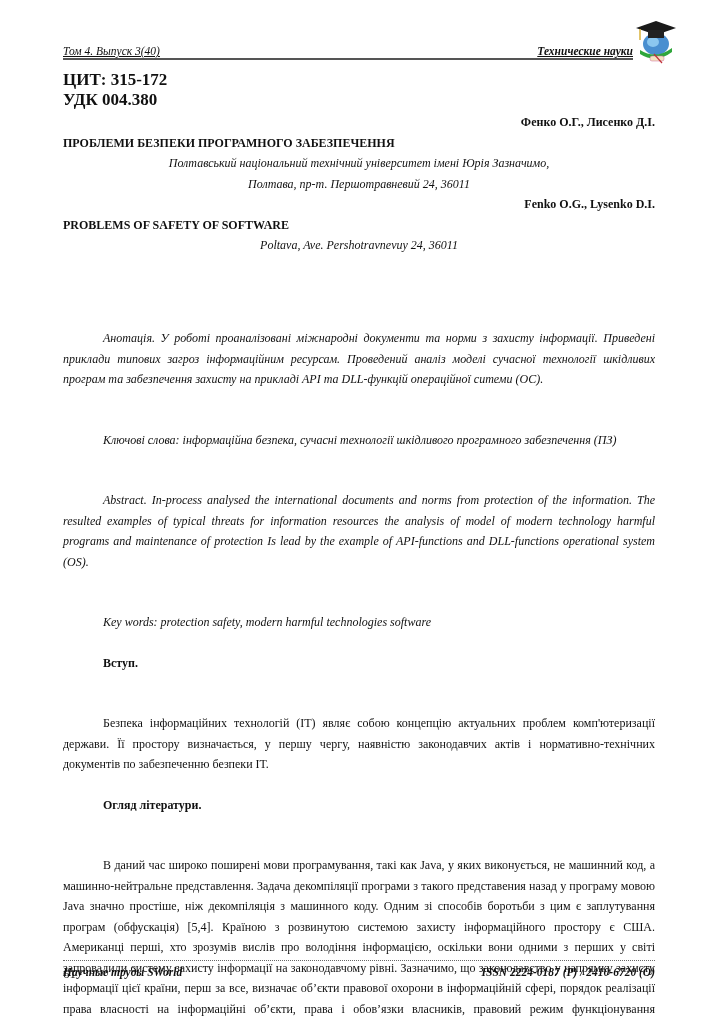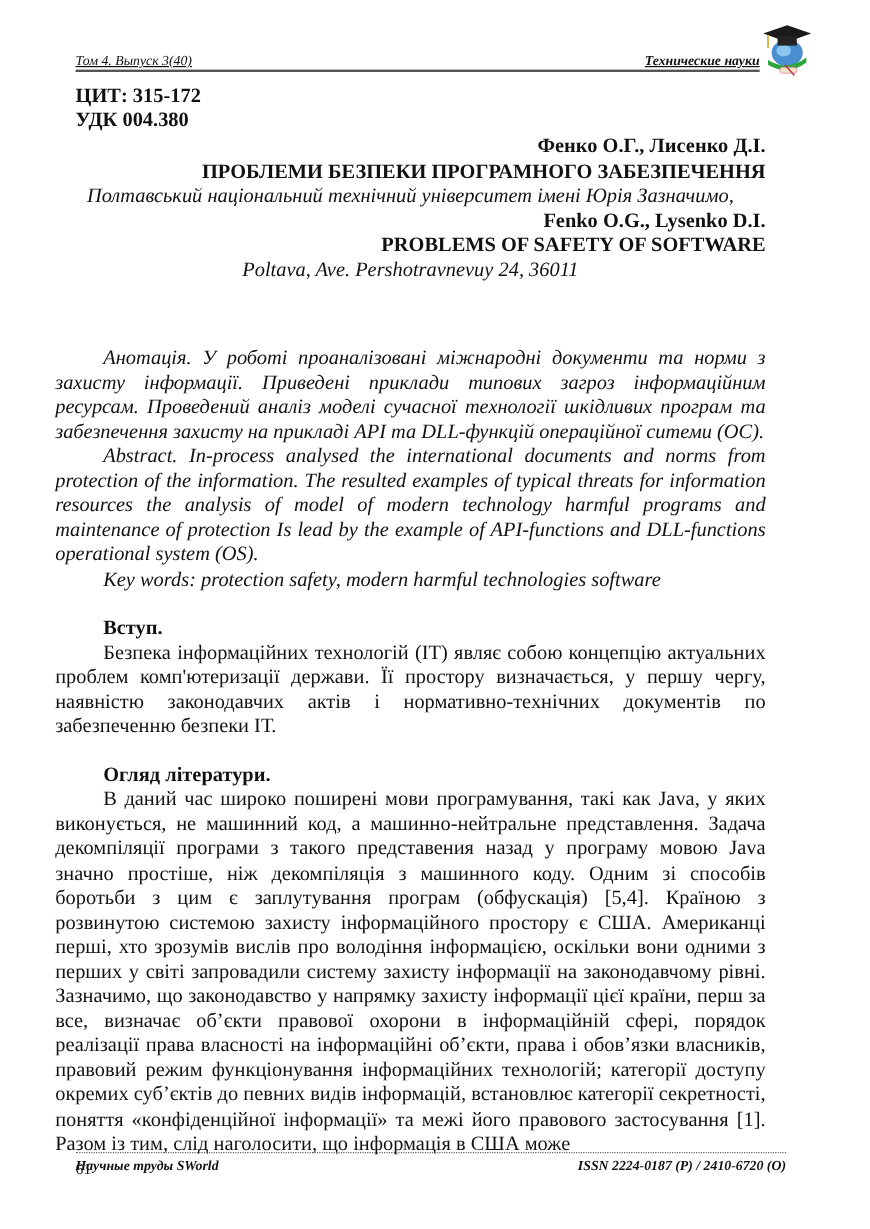--- a/index.html
+++ b/index.html
@@ -11,26 +11,26 @@
   .hdr { position: absolute; left: 63px; top: 40px; width: 570px; height: 18px;
          border-bottom: 2px solid #555; }
   .hdr-left { position: absolute; left: 0; bottom: 1px; font-style: italic; font-size: 11.5px;
               text-decoration: underline; }
   .hdr-right { position: absolute; right: 0; bottom: 1px; font-style: italic; font-weight: bold;
                font-size: 11.5px; text-decoration: underline; }
   .logo { position: absolute; left: 632px; top: 18px; width: 48px; height: 46px; }
 
   .codes { position: absolute; left: 63px; top: 70px; font-weight: bold; font-size: 17px; line-height: 20px; }
 
-  .block { position: absolute; left: 46px; width: 592px; font-size: 17px; line-height: 20.5px; }
+  .block { position: absolute; left: 63px; width: 592px; font-size: 12px; line-height: 20.5px; }
   .right { text-align: right; font-weight: bold; }
   .center { text-align: center; }
-  .title { text-align: right; font-weight: bold; }
+  .title { text-align: left; font-weight: bold; }
   .ital { font-style: italic; }
-  .just { text-align: justify; }
+  .just { text-align: justify; margin-top: 40px; }
   .indent { text-indent: 40px; }
   .heading { font-weight: bold; text-indent: 40px; margin-top: 20px; }
   p { margin: 0; }
 
   .footer-line { position: absolute; left: 63px; top: 960px; width: 592px; border-top: 1px dotted #666; }
   .footer { position: absolute; left: 63px; top: 966px; width: 592px; height: 16px; font-size: 11.5px; }
   .f-left { position: absolute; left: 0; top: 0; font-style: italic; font-weight: bold; }
   .f-mid { position: absolute; left: 0; right: 0; top: 0; font-size: 13px; }
   .f-right { position: absolute; right: 0; top: 0; font-style: italic; font-weight: bold; }
 </style>
@@ -57,27 +57,29 @@
 
   <div class="codes">
     <div>ЦИТ: 315-172</div>
     <div>УДК 004.380</div>
   </div>
 
   <div class="block" style="top:112px;">
     <p class="right">Фенко О.Г., Лисенко Д.І.</p>
     <p class="title">ПРОБЛЕМИ БЕЗПЕКИ ПРОГРАМНОГО ЗАБЕЗПЕЧЕННЯ</p>
     <p class="center ital">Полтавський національний технічний університет імені Юрія Зазначимо,</p>
+    <p class="center ital">Полтава, пр-т. Першотравневий 24, 36011</p>
     <p class="right">Fenko O.G., Lysenko D.I.</p>
     <p class="title">PROBLEMS OF SAFETY OF SOFTWARE</p>
     <p class="center ital">Poltava, Ave. Pershotravnevuy 24, 36011</p>
   </div>
 
   <div class="block" style="top:288px;">
     <p class="ital just indent">Анотація. У роботі проаналізовані міжнародні документи та норми з захисту інформації. Приведені приклади типових загроз інформаційним ресурсам. Проведений аналіз моделі сучасної технології шкідливих  програм та забезпечення захисту на прикладі API та DLL-функцій  операційної ситеми (ОС).</p>
+    <p class="ital just indent">Ключові слова: інформаційна безпека, сучасні технології шкідливого програмного забезпечення (ПЗ)</p>
     <p class="ital just indent">Abstract. In-process analysed the international documents and norms from protection of the information. The resulted examples of typical threats for information resources the analysis of model of modern technology harmful programs and maintenance of protection Is lead by the example of API-functions and DLL-functions operational system (OS).</p>
     <p class="ital just indent">Key words: protection safety, modern harmful technologies software</p>
     <p class="heading">Вступ.</p>
     <p class="just indent">Безпека інформаційних технологій (ІТ) являє собою концепцію актуальних проблем комп'ютеризації держави. Її простору визначається, у першу чергу, наявністю законодавчих актів і нормативно-технічних документів по забезпеченню безпеки ІТ.</p>
     <p class="heading">Огляд літератури.</p>
     <p class="just indent">В даний час широко поширені мови програмування, такі как Java, у яких виконується, не машинний код, а машинно-нейтральне представлення. Задача декомпіляції програми з такого предстaвения назад у програму мовою Java значно простіше, ніж декомпіляція з машинного коду. Одним зі способів боротьби з цим є заплутування програм (обфускація) [5,4]. Країною з розвинутою системою захисту інформаційного простору є США. Американці перші, хто зрозумів вислів про володіння інформацією, оскільки вони одними з перших у світі запровадили систему захисту інформації на законодавчому рівні. Зазначимо, що законодавство у напрямку захисту інформації цієї країни, перш за все, визначає об’єкти правової охорони в інформаційній сфері, порядок реалізації права власності на інформаційні об’єкти, права і обов’язки власників, правовий режим функціонування інформаційних технологій; категорії доступу окремих суб’єктів до певних видів інформацій, встановлює категорії секретності, поняття «конфіденційної інформації» та межі його правового застосування [1]. Разом із тим, слід наголосити, що інформація в США може</p>
   </div>
 
   <div class="footer-line"></div>
   <div class="footer">

